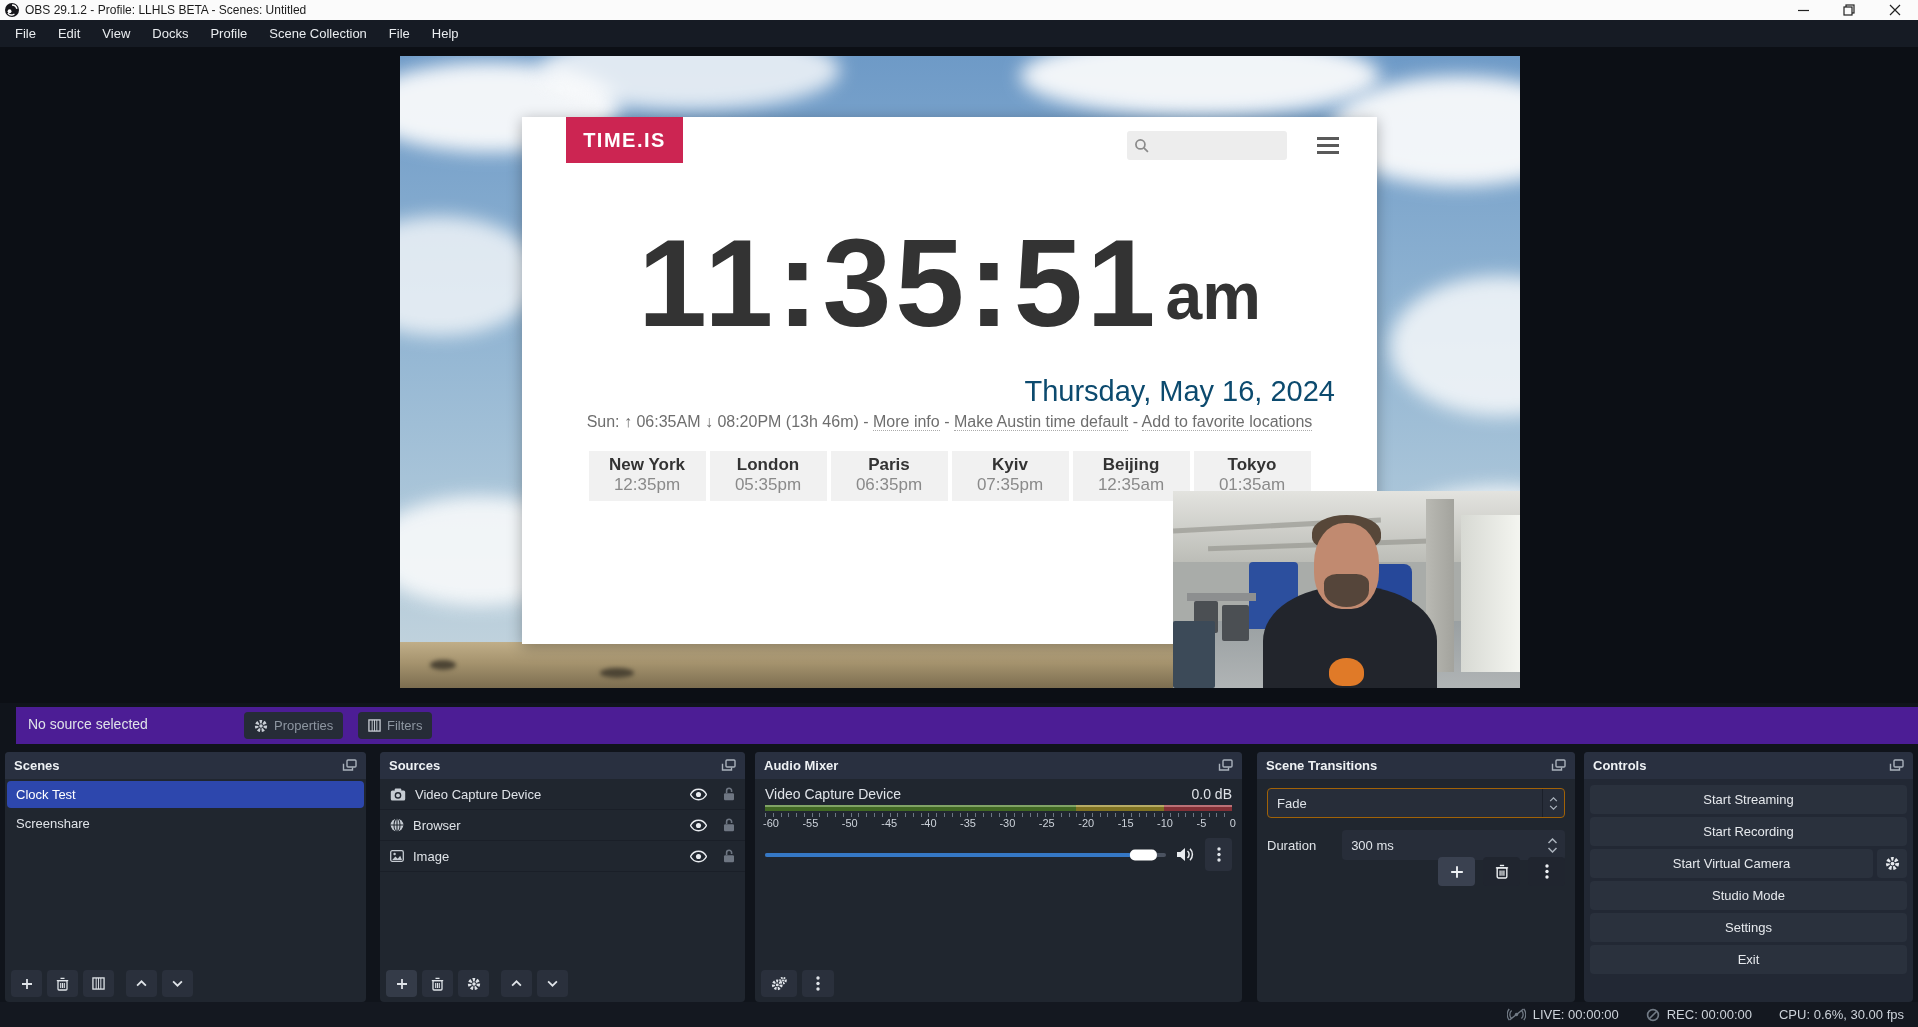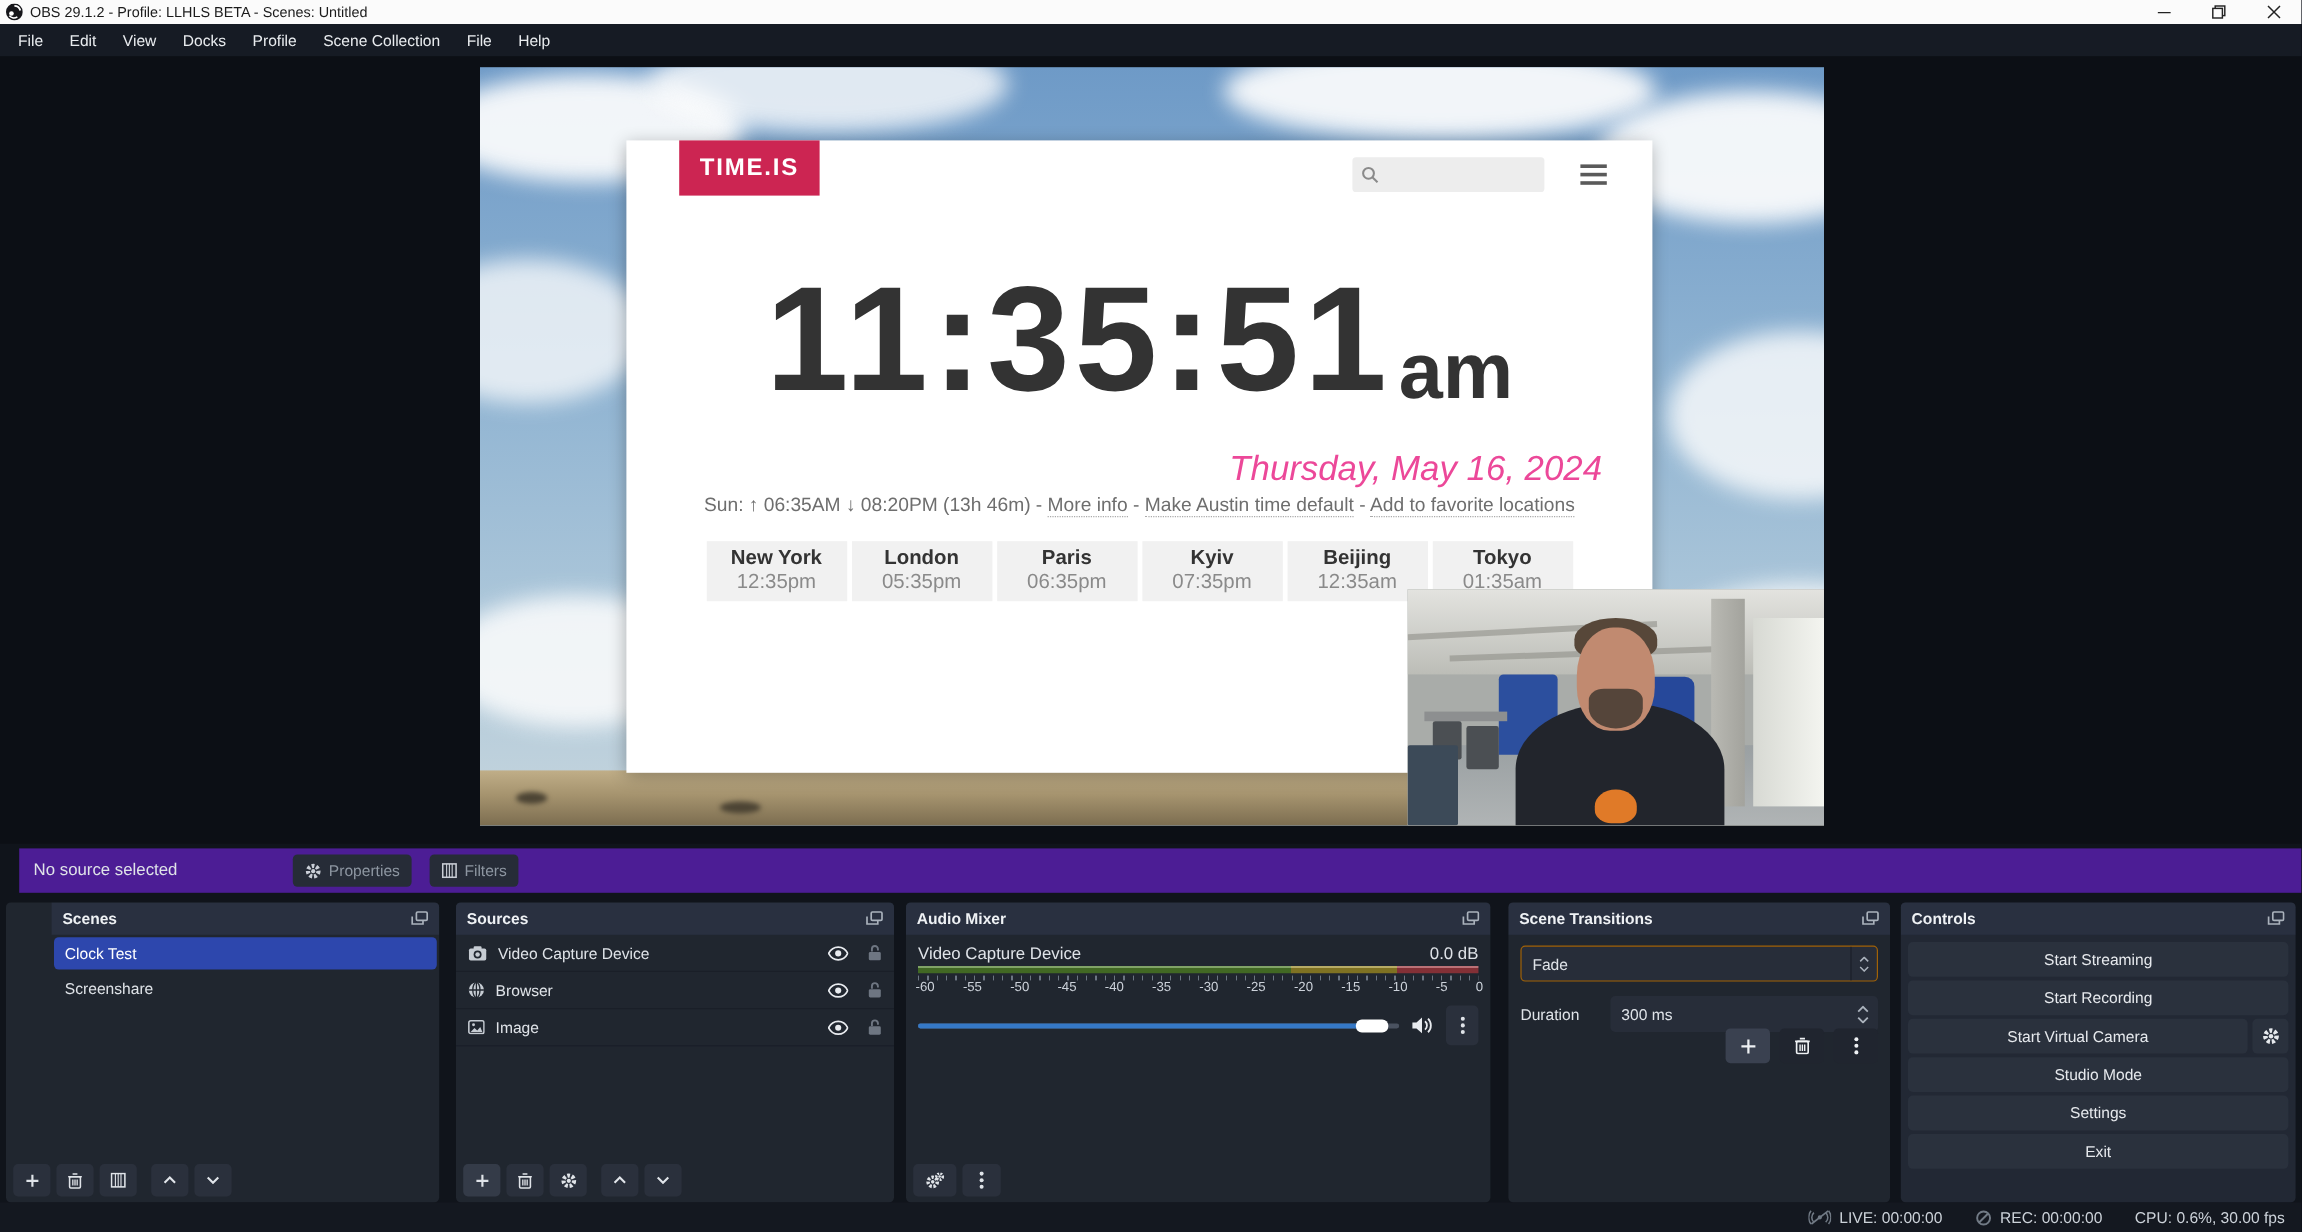--- a/index.html
+++ b/index.html
@@ -29,22 +29,22 @@
   
   .card { position:absolute; left:122px; top:61px; width:855px; height:527px; background:#ffffff; box-shadow:0 3px 14px rgba(0,0,0,.3); }
   .ti-logo { position:absolute; left:44px; top:0; width:117px; height:46px; background:#cc2552; color:#fff; font-weight:bold; font-size:20px; letter-spacing:1.5px; display:flex; align-items:center; justify-content:center; }
   .ti-search { position:absolute; right:90px; top:14px; width:160px; height:29px; background:#ededed; border-radius:3px; display:flex; align-items:center; padding-left:7px; }
   .ti-burger { position:absolute; right:38px; top:20px; width:22px; }
   .ti-burger div { height:3px; background:#5a5a5a; margin-bottom:4px; }
   .ti-heading { position:absolute; left:44px; top:68px; font-size:31px; color:#4e4e4e; white-space:nowrap; }
   .ti-heading .city { font-weight:bold; color:#222; }
   .ti-clockrow { position:absolute; left:0; right:0; top:104px; display:flex; align-items:flex-end; justify-content:center; }
   .ti-clock { font-size:124px; font-weight:bold; color:#333; letter-spacing:4px; line-height:1; }
-  .ti-ampm { font-size:66px; font-weight:bold; color:#333; line-height:1; margin-left:6px; margin-bottom:3px; }
-  .ti-date { position:absolute; right:42px; top:258px; font-size:29px; color:#ec4899;font-style:italic; }
+  .ti-ampm { font-size:66px; font-weight:bold; color:#333; line-height:1; margin-left:6px; margin-bottom:16px; }
+  .ti-date { position:absolute; right:42px; top:258px; font-size:29px; color:#0c4a6e; }
   .ti-sunline { position:absolute; left:0; right:0; top:296px; text-align:center; font-size:16px; color:#6e6e6e; }
   .ti-link { color:#6e6e6e; border-bottom:1px dotted #aaa; }
   .ti-cities { position:absolute; left:0; right:0; top:334px; display:flex; justify-content:center; gap:4px; }
   .ti-city { width:117px; height:50px; background:#f1f1f1; text-align:center; padding-top:4px; }
   .ti-city .cname { font-size:17px; font-weight:bold; color:#333; }
   .ti-city .ctime { font-size:17px; color:#8a8a8a; }
 
   
   .webcam { position:absolute; left:773px; top:435px; width:347px; height:197px; overflow:hidden; background:#a9aca9; }
   .wc-ceiling { position:absolute; left:0; top:0; right:0; height:36%; background:linear-gradient(180deg,#e3e3df,#bcbdb7); }
@@ -67,21 +67,21 @@
   .src-status { position:absolute; left:12px; top:9px; font-size:14px; color:#dfe3e8; }
   .src-btn { position:absolute; top:5px; height:27px; background:#262c37; border-radius:4px; display:flex; align-items:center; gap:6px; padding:0 10px; font-size:13px; color:#8d96a1; }
   .src-btn .bicon { color:#c9ced6; }
   #btn-properties { left:228px; }
   #btn-filters { left:342px; }
 
   
   .dock { position:absolute; top:752px; height:250px; background:#20262f; border-radius:4px; overflow:hidden; }
   .dock-header { height:27px; background:#293040; display:flex; align-items:center; padding:0 9px; font-size:13px; font-weight:bold; color:#eef1f4; }
   .popup-icon { margin-left:auto; color:#aab2bc; }
-  #dock-scenes { left:5px; width:361px;padding-left:38px; }
+  #dock-scenes { left:5px; width:361px; }
   #dock-sources { left:380px; width:365px; }
   #dock-mixer { left:755px; width:487px; }
   #dock-transitions { left:1257px; width:318px; }
   #dock-controls { left:1584px; width:329px; background:#222834; }
 
   .scene-row { height:27px; line-height:27px; padding-left:9px; margin:2px 2px 0 2px; border-radius:4px; font-size:13px; color:#dfe3e8; }
   .scene-row.selected { background:#2d47ad; color:#fff; }
 
   .source-row { display:flex; align-items:center; height:31px; padding:0 10px; font-size:13px; color:#dfe3e8; border-bottom:1px solid #1a1f28; gap:9px; }
   .source-row .sicon { color:#c6ccd3; }

